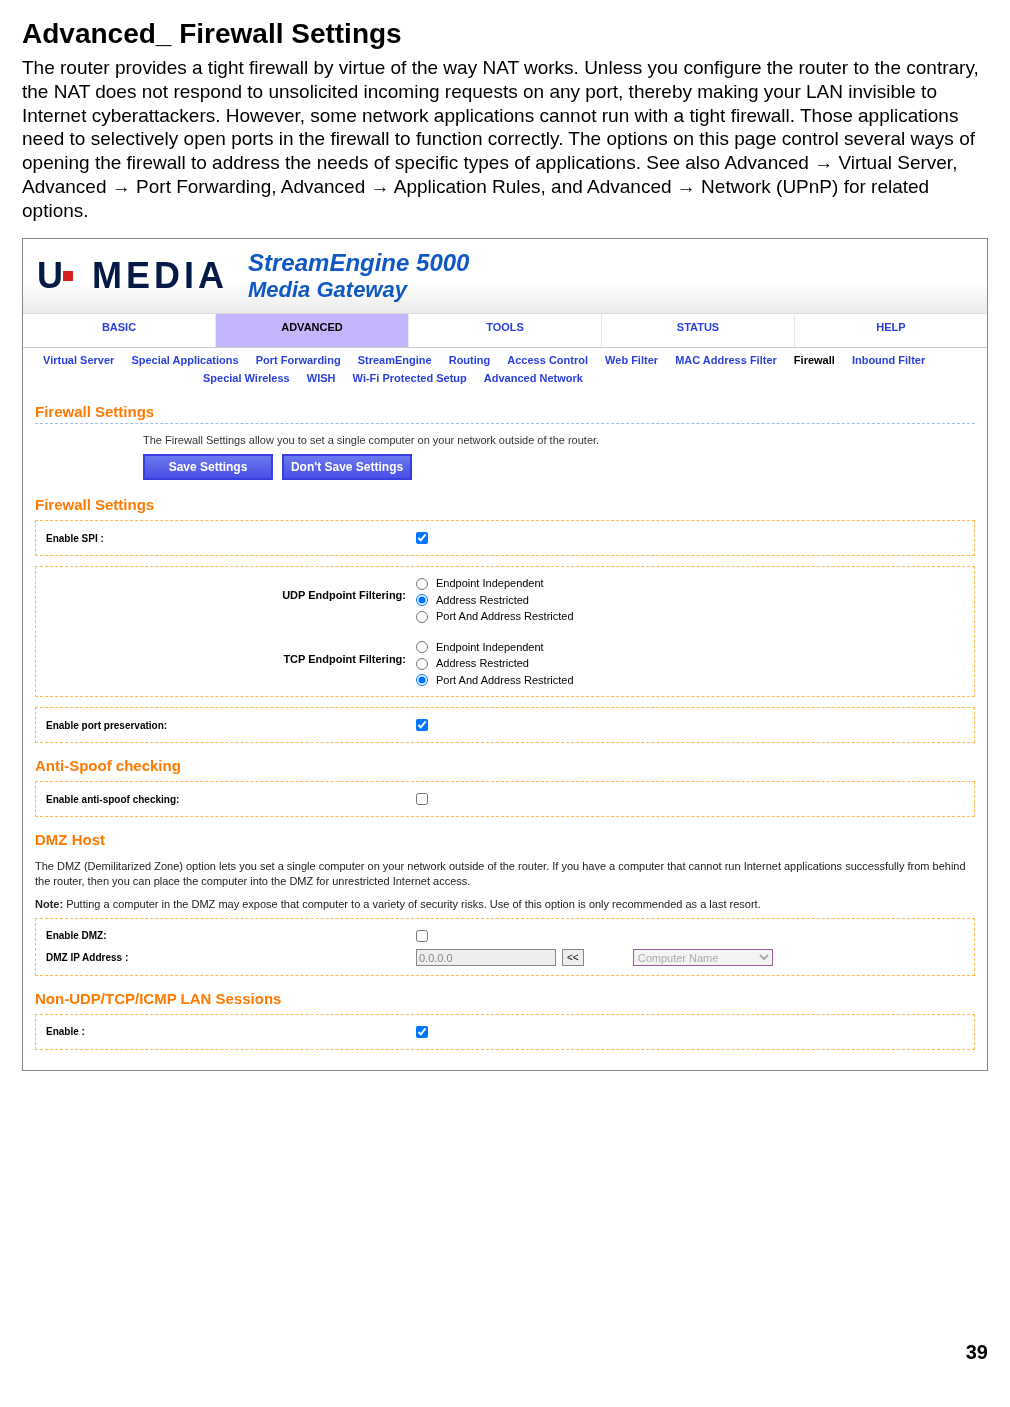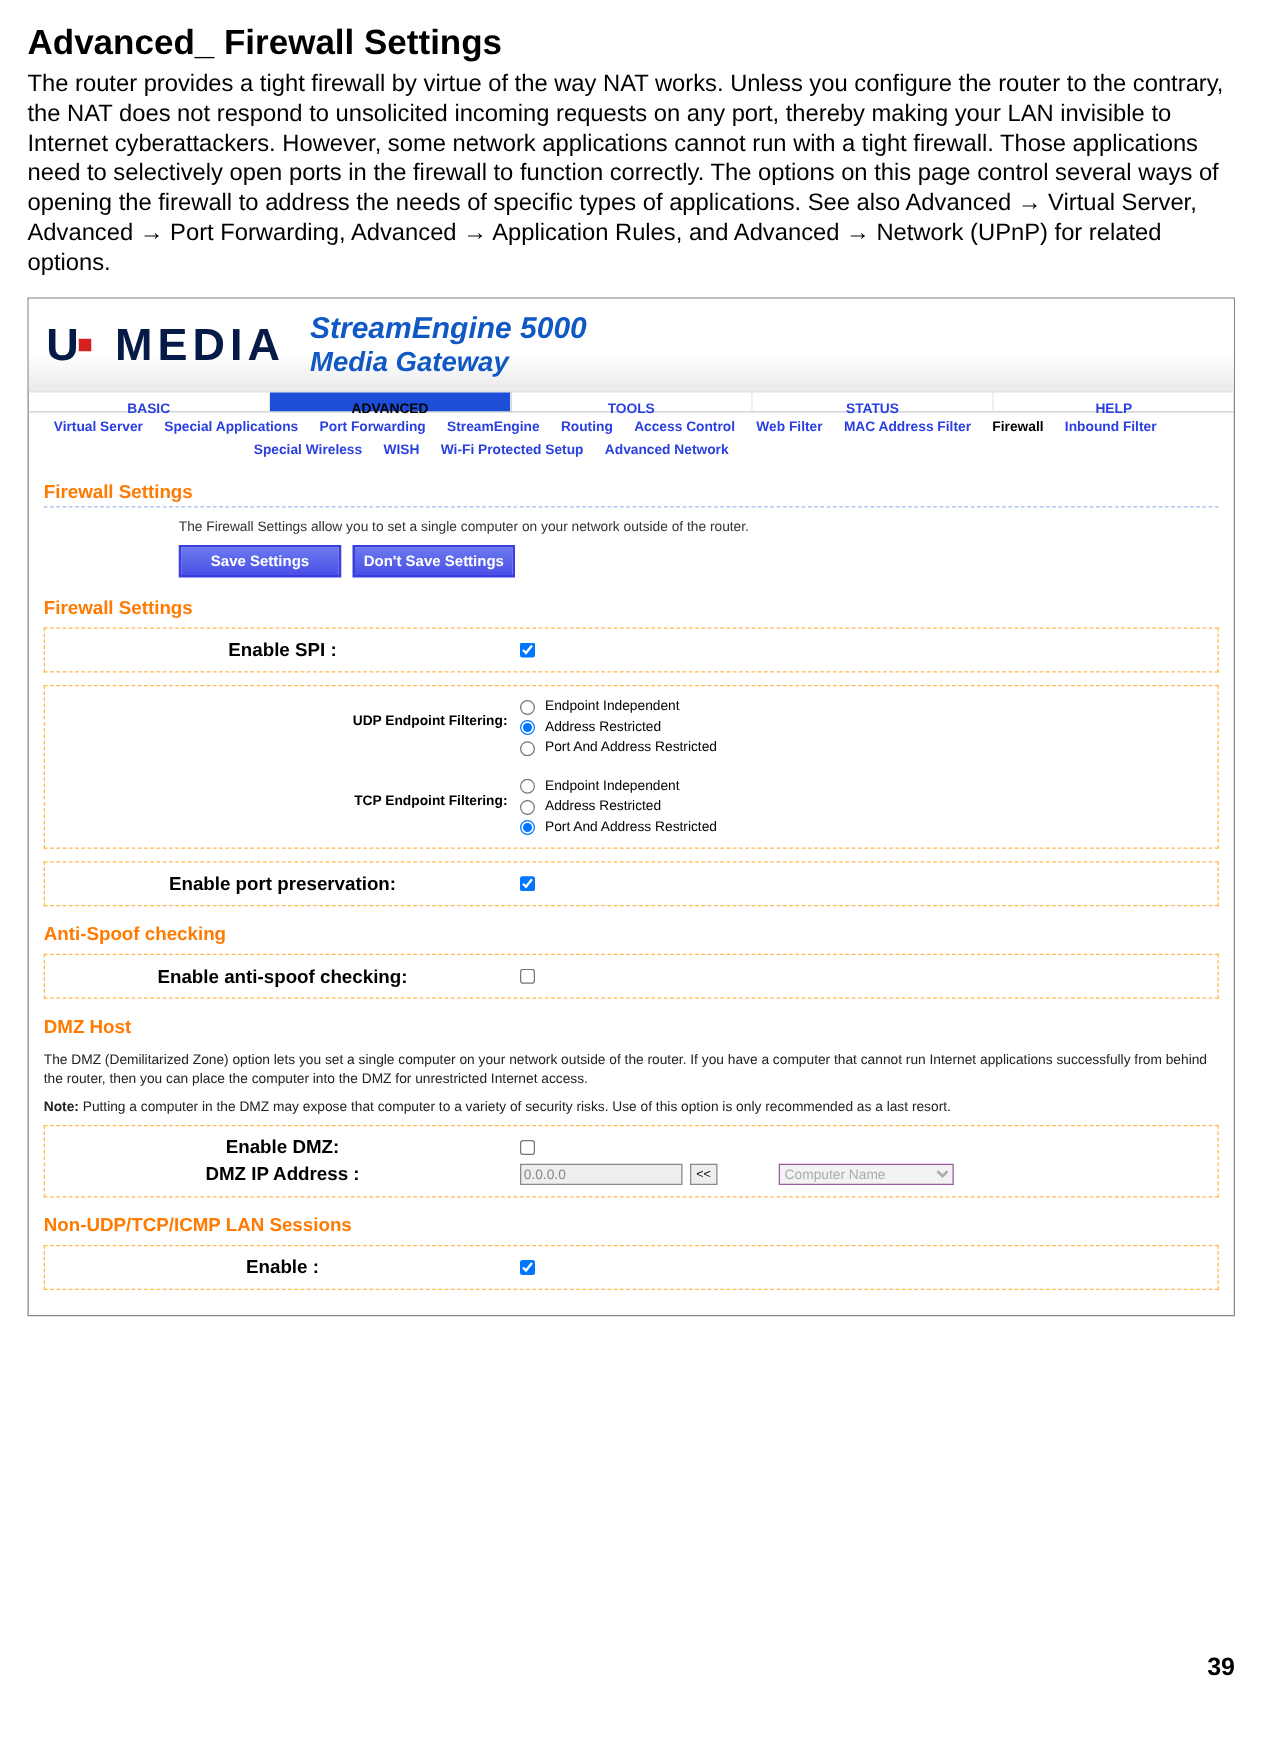--- a/index.html
+++ b/index.html
@@ -75,35 +75,35 @@
     font-style: italic;
   }
   .logo-product .line2 {
     font-size: 22px;
     font-weight: bold;
     font-style: italic;
   }
   .topnav {
     display: flex;
     border-bottom: 1px solid #ccc;
-    height: 16px;
+    height: 34px;
   }
   .topnav > div {
     flex: 1;
     text-align: center;
     font-size: 11px;
     font-weight: bold;
     color: #2a3fe0;
     line-height: 26px;
     border-right: 1px solid #e6e6e6;
     cursor: pointer;
   }
   .topnav > div.active {
     color: #000;
-    background: #1d4ed8;
+    background: #c4b5fd;
   }
   .topnav > div:last-child { border-right: none; }
   .subnav {
     padding: 4px 10px 2px 20px;
     font-size: 11px;
     color: #2a3fe0;
     font-weight: bold;
     line-height: 1.6;
   }
   .subnav span { margin-right: 14px; white-space: nowrap; display:inline-block; cursor:pointer;}
@@ -149,24 +149,24 @@
     padding: 8px 10px;
     font-size: 11px;
   }
   .row {
     display: flex;
     align-items: center;
     min-height: 18px;
   }
   .row .lbl {
     width: 370px;
-    text-align: center;
+    text-align: left;
     padding-right: 10px;
     font-weight: bold;
-    font-size: 15px;
+    font-size: 10px;
   }
   .row .ctl {
     flex: 1;
     display: flex;
     align-items: center;
     gap: 6px;
     font-size: 11px;
   }
   .opt {
     display: flex;
@@ -178,21 +178,21 @@
   input[type=checkbox], input[type=radio] {
     margin: 0;
     width: 12px; height: 12px;
   }
   input[type=text] {
     font-size: 11px;
     padding: 1px 2px;
     border: 1px solid #888;
     background: #eee;
     color: #888;
-    width: 130px;
+    width: 140px;
     height: 17px;
   }
   .tiny-btn {
     font-size: 10px;
     padding: 0 4px;
     border: 1px solid #888;
     background: #eee;
     height: 17px;
     line-height: 15px;
     cursor: pointer;

